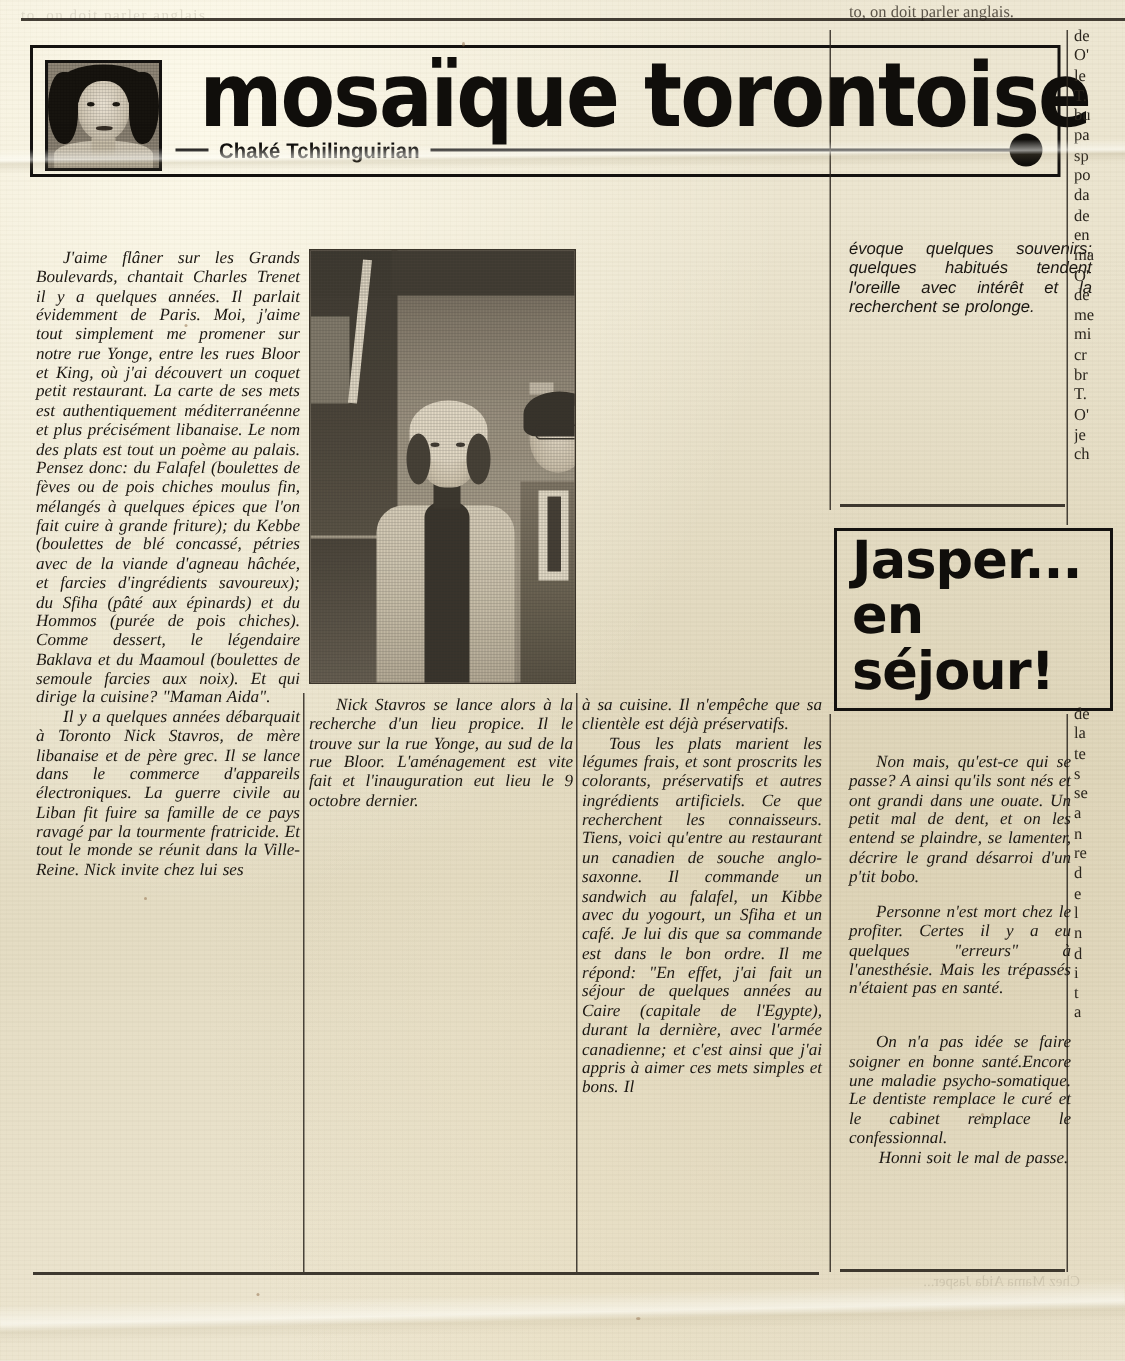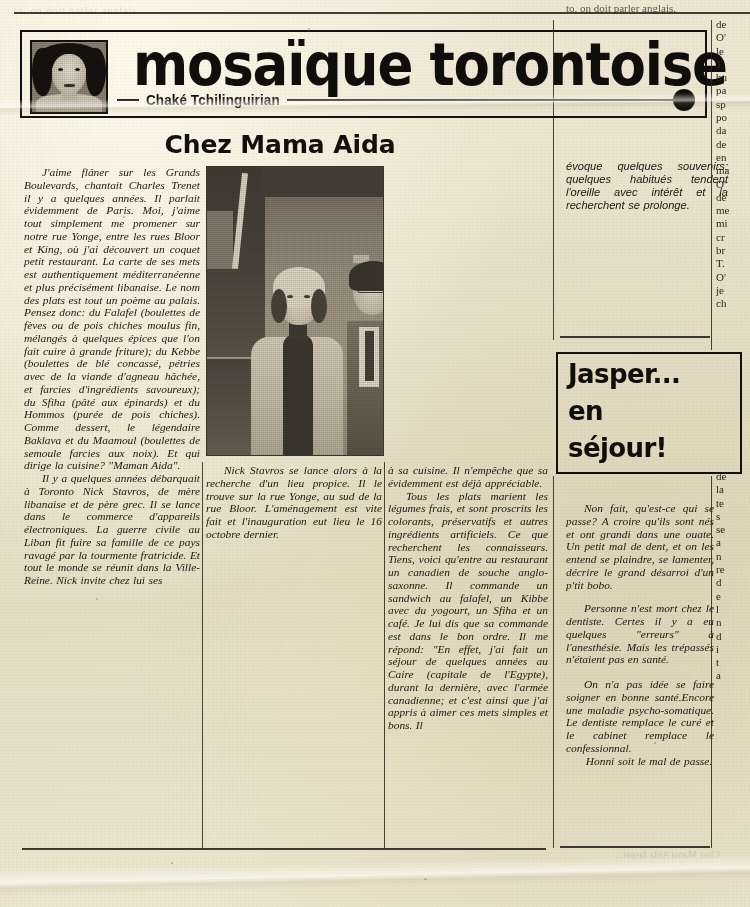--- a/index.html
+++ b/index.html
@@ -187,21 +187,21 @@
   .hrule{position:absolute;height:0;border-top:2px solid #2b261e;opacity:.9;}
 
   
   .jasperbox{
     position:absolute;left:556px;top:352px;width:186px;height:122px;
     border:2px solid #141210;box-sizing:border-box;
   }
   .jaspertitle{
     position:absolute;left:568px;top:356px;width:172px;
     font-family:"DejaVu Sans",sans-serif;font-weight:bold;
-    font-size:26px;line-height:37px;color:#100e0b;letter-spacing:-.6px;
+    font-size:35px;line-height:37px;color:#100e0b;letter-spacing:-.6px;
   }
 
   
   .clipcol{
     position:absolute;left:716px;top:18px;width:36px;height:330px;overflow:hidden;
     font-family:"Liberation Serif",serif;font-size:11px;line-height:13.3px;color:#2b261e;
   }
   .clipcol2{
     position:absolute;left:716px;top:470px;width:36px;height:360px;overflow:hidden;
     font-family:"Liberation Serif",serif;font-size:11px;line-height:13.3px;color:#2b261e;
@@ -254,21 +254,20 @@
       <div class="bylinewrap">
         <div class="bl-left"></div>
         <div class="byline">Chaké Tchilinguirian</div>
         <div class="bl-right"></div>
         <div class="bl-dot"></div>
       </div>
 
     </div>
   </div>
 
-  <div class="headline">Chez Mama Aida</div>
 
   <div class="photo">
     <div class="bg"></div>
     <div class="wallL"></div>
     <div class="beam"></div>
     <div class="panel"></div>
     <div class="pole"></div>
     <div class="dark"></div>
     <div class="w1"></div>
 
@@ -292,25 +291,25 @@
     <div class="halftone"></div>
     <div class="wash"></div>
   </div>
 
   <div class="col serifcol" style="left:24px;top:166px;width:176px;">
     <p class="indent">J'aime flâner sur les Grands Boulevards, chantait Charles Trenet il y a quelques années. Il parlait évidemment de Paris. Moi, j'aime tout simplement me promener sur notre rue Yonge, entre les rues Bloor et King, où j'ai découvert un coquet petit restaurant. La carte de ses mets est authentiquement méditerranéenne et plus précisément libanaise. Le nom des plats est tout un poème au palais. Pensez donc: du Falafel (boulettes de fèves ou de pois chiches moulus fin, mélangés à quelques épices que l'on fait cuire à grande friture); du Kebbe (boulettes de blé concassé, pétries avec de la viande d'agneau hâchée, et farcies d'ingrédients savoureux); du Sfiha (pâté aux épinards) et du Hommos (purée de pois chiches). Comme dessert, le légendaire Baklava et du Maamoul (boulettes de semoule farcies aux noix). Et qui dirige la cuisine? "Maman Aida".</p>
     <p class="indent">Il y a quelques années débarquait à Toronto Nick Stavros, de mère libanaise et de père grec. Il se lance dans le commerce d'appareils électroniques. La guerre civile au Liban fit fuire sa famille de ce pays ravagé par la tourmente fratricide. Et tout le monde se réunit dans la Ville-Reine. Nick invite chez lui ses</p>
   </div>
 
   <div class="col serifcol" style="left:206px;top:464px;width:176px;">
-    <p class="indent">Nick Stavros se lance alors à la recherche d'un lieu propice. Il le trouve sur la rue Yonge, au sud de la rue Bloor. L'aménagement est vite fait et l'inauguration eut lieu le 16 octobre dernier.</p>
+    <p class="indent">Nick Stavros se lance alors à la recherche d'un lieu propice. Il le trouve sur la rue Yonge, au sud de la rue Bloor. L'aménagement est vite fait et l'inauguration eut lieu le 9 octobre dernier.</p>
   </div>
 
   <div class="col serifcol" style="left:388px;top:464px;width:160px;">
-    <p>à sa cuisine. Il n'empêche que sa évidemment est déjà appréciable.</p>
+    <p>à sa cuisine. Il n'empêche que sa clientèle est déjà préservatifs.</p>
     <p class="indent">Tous les plats marient les légumes frais, et sont proscrits les colorants, préservatifs et autres ingrédients artificiels. Ce que recherchent les connaisseurs. Tiens, voici qu'entre au restaurant un canadien de souche anglo-saxonne. Il commande un sandwich au falafel, un Kibbe avec du yogourt, un Sfiha et un café. Je lui dis que sa commande est dans le bon ordre. Il me répond: "En effet, j'ai fait un séjour de quelques années au Caire (capitale de l'Egypte), durant la dernière, avec l'armée canadienne; et c'est ainsi que j'ai appris à aimer ces mets simples et bons. Il</p>
   </div>
 
   <div class="col sanscol" style="left:566px;top:160px;width:162px;">
     <p>évoque quelques souvenirs; quelques habitués tendent l'oreille avec intérêt et la recherchent se prolonge.</p>
   </div>
 
   <div class="vrule" style="left:202px;top:462px;height:386px;"></div>
   <div class="vrule" style="left:384px;top:462px;height:386px;"></div>
   <div class="vrule" style="left:553px;top:20px;height:320px;"></div>
@@ -323,23 +322,23 @@
   <div class="hrule" style="left:560px;top:846px;width:150px;"></div>
 
   <div class="jasperbox"></div>
   <div class="jaspertitle">
     <div>Jasper...</div>
     <div>en</div>
     <div>séjour!</div>
   </div>
 
   <div class="col serifcol" style="left:566px;top:502px;width:148px;">
-    <p class="indent">Non fait, qu'est-ce qui se passe? A croire qu'ils sont nés et ont grandi dans une ouate. Un petit mal de dent, et on les entend se plaindre, se lamenter, décrire le grand désarroi d'un p'tit bobo.</p>
-    <p class="indent" style="margin-top:11px;">Personne n'est mort chez le dentiste. Certes il y a eu quelques "erreurs" à l'anesthésie. Mais les trépassés n'étaient pas en santé.</p>
-    <p class="indent" style="margin-top:12px;">On n'a pas idée se faire soigner en bonne santé.Encore une maladie psycho-somatique. Le dentiste remplace le curé et le cabinet remplace le confessionnal.</p>
+    <p class="indent">Non mais, qu'est-ce qui se passe? A ainsi qu'ils sont nés et ont grandi dans une ouate. Un petit mal de dent, et on les entend se plaindre, se lamenter, décrire le grand désarroi d'un p'tit bobo.</p>
+    <p class="indent" style="margin-top:11px;">Personne n'est mort chez le profiter. Certes il y a eu quelques "erreurs" à l'anesthésie. Mais les trépassés n'étaient pas en santé.</p>
+    <p class="indent" style="margin-top:23px;">On n'a pas idée se faire soigner en bonne santé.Encore une maladie psycho-somatique. Le dentiste remplace le curé et le cabinet remplace le confessionnal.</p>
     <p class="indent" style="text-align:center;">Honni soit le mal de passe.</p>
   </div>
 
   <div class="clipcol">
       <div>de</div>
       <div>O'</div>
       <div>le</div>
       <div>T.</div>
       <div>bu</div>
       <div>pa</div>

